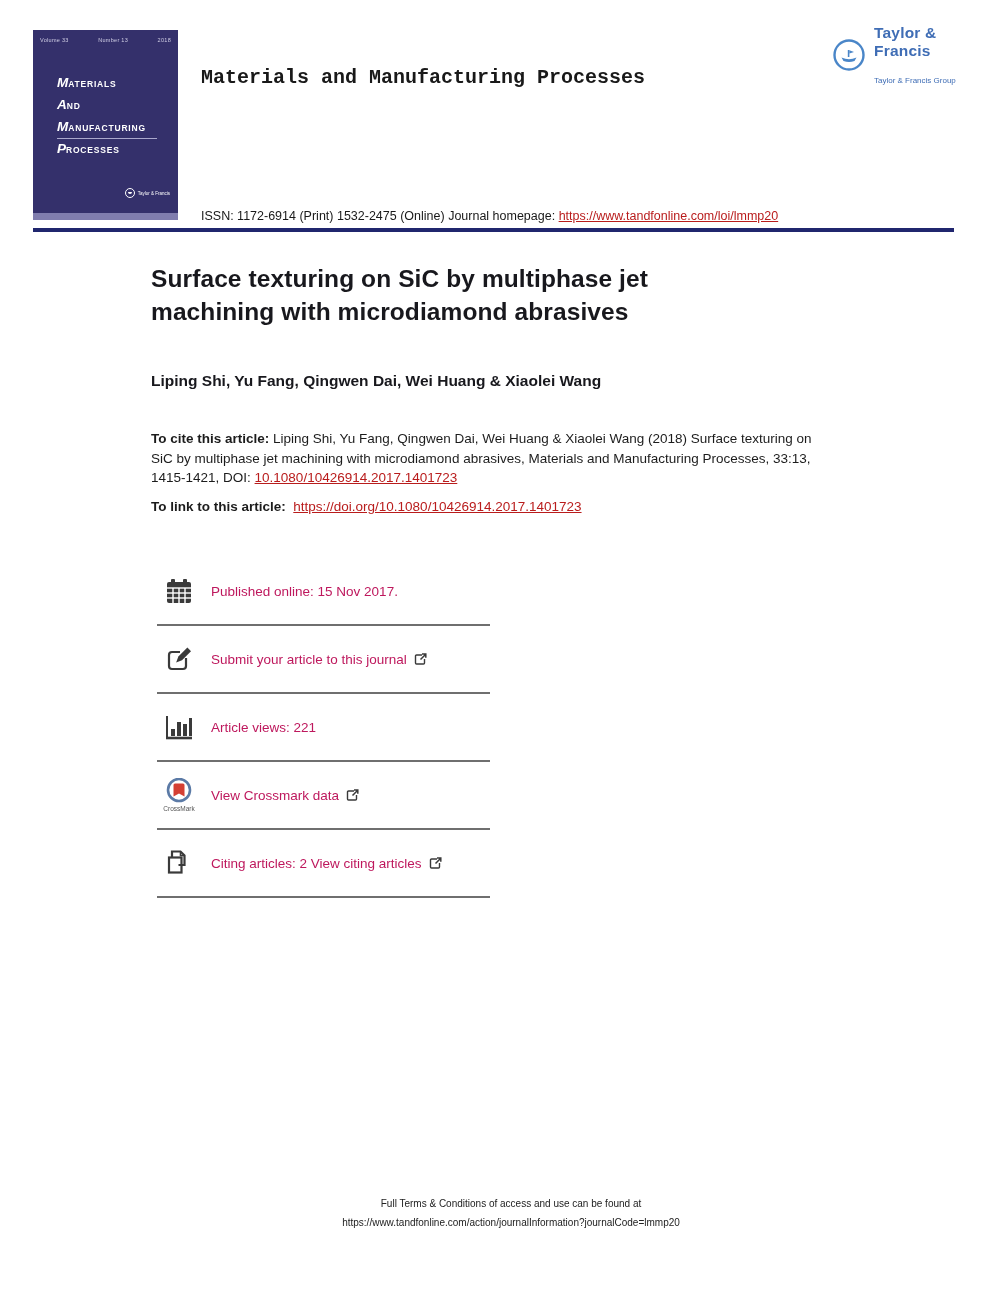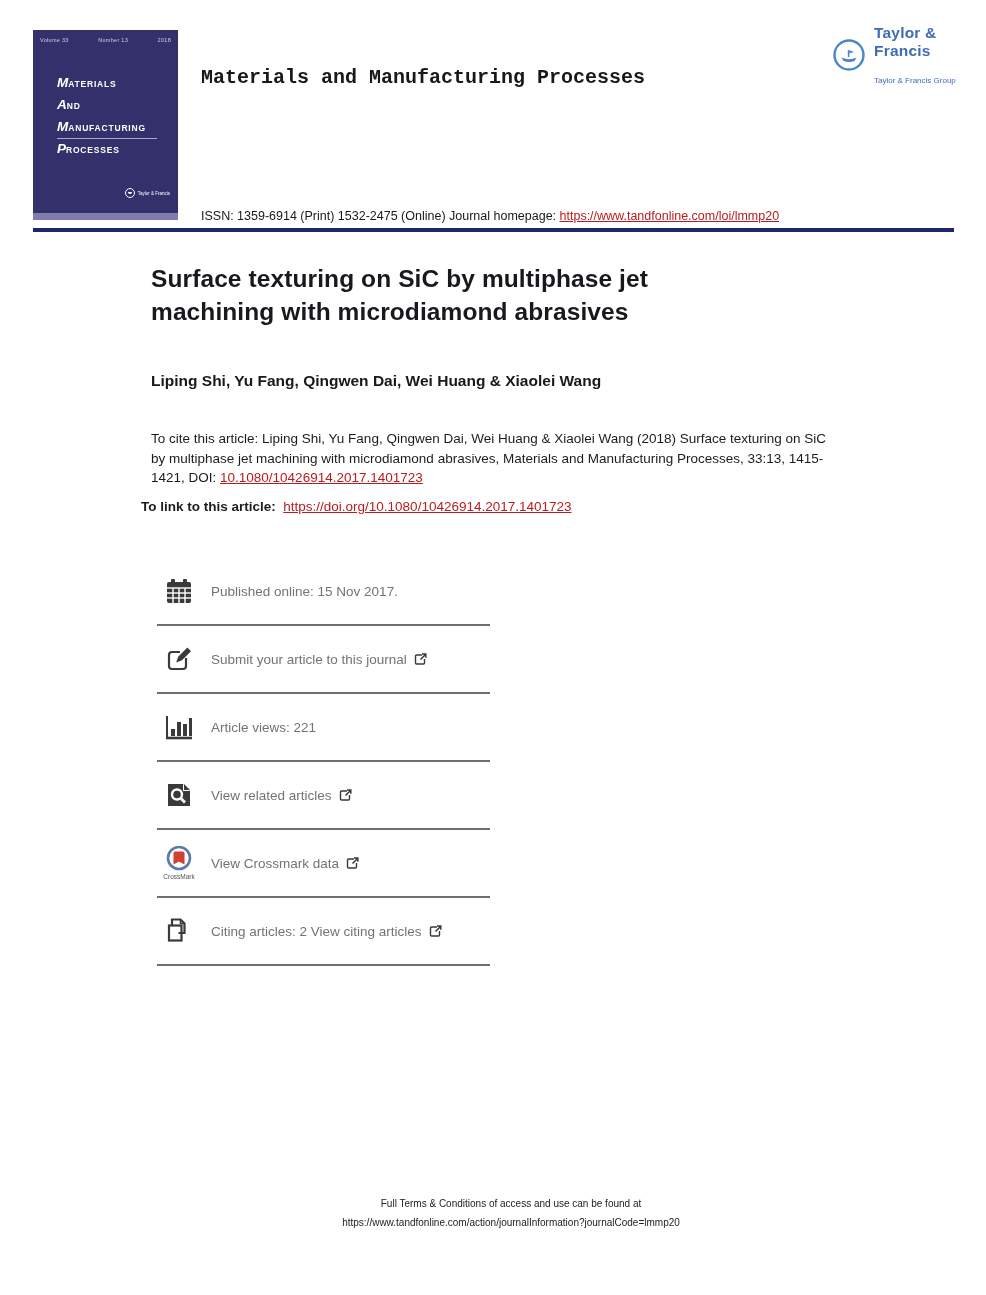--- a/index.html
+++ b/index.html
@@ -29,29 +29,29 @@
   
   .journal-title { position:absolute; left:201px; top:66px; font-size:20px; font-weight:bold; color:#191919;font-family:Liberation Mono, monospace; }
   .issn-line { position:absolute; left:201px; top:209px; font-size:12.5px; color:#191919; white-space:nowrap; }
   .issn-line a, .link-text { color:#b91c1c; text-decoration:underline; cursor:pointer; }
   .navy-rule { position:absolute; left:33px; top:228px; width:921px; height:4px; background:#20266e; }
 
   
   .article-title { position:absolute; left:151px; top:262px; font-size:24.5px; line-height:33px; font-weight:bold; color:#18181d; letter-spacing:.1px; }
   .authors { position:absolute; left:151px; top:372px; font-size:15.5px; font-weight:bold; color:#18181d; }
   .cite-block { position:absolute; left:151px; top:429px; width:676px; font-size:13.5px; line-height:19.5px; color:#1c1c1c; }
-  .cite-block .lbl { font-weight:normal; }
-  .link-block { position:absolute; left:141px; top:499px; font-size:13.5px; color:#1c1c1c; }
+  .cite-block .lbl { font-weight:bold; }
+  .link-block { position:absolute; left:151px; top:499px; font-size:13.5px; color:#1c1c1c; }
   .link-block .lbl { font-weight:bold; }
 
   
   .actions { position:absolute; left:157px; top:558px; width:333px; }
   .action-row { height:68px; display:flex; align-items:center; gap:15px; border-bottom:2px solid #6f6f6f; padding-left:5px; }
   .action-icon { width:34px; min-width:34px; display:flex; flex-direction:column; align-items:center; justify-content:center; }
-  .action-label { font-size:13.5px; color:#737373; display:flex; align-items:center; gap:7px; }
+  .action-label { font-size:13.5px; color:#be185d; display:flex; align-items:center; gap:7px; }
   .crossmark-caption { font-size:6.5px; color:#555; margin-top:1px; }
   .ext { display:inline-block; }
 
   
   .footer { position:absolute; left:0; right:0; top:1194px; text-align:center; font-size:10px; line-height:19px; color:#222;margin-left:36px; }
 
   svg { display:block; }
 </style>
 </head>
 <body>
@@ -88,21 +88,21 @@
       </svg>
     </span>
     <span class="brand-text">
       <div class="brand-name">Taylor &amp; Francis</div>
       <div class="brand-group">Taylor &amp; Francis Group</div>
     </span>
   </div>
 
   <div class="journal-title">Materials and Manufacturing Processes</div>
   <div class="issn-line">
-    <span>ISSN: 1359-6914 (Print) 1532-2475 (Online) Journal homepage: </span><a class="link-text">https://www.tandfonline.com/loi/lmmp20</a>
+    <span>ISSN: 1172-6914 (Print) 1532-2475 (Online) Journal homepage: </span><a class="link-text">https://www.tandfonline.com/loi/lmmp20</a>
   </div>
   <div class="navy-rule"></div>
 
   <div class="article-title">
     <div>Surface texturing on SiC by multiphase jet</div>
     <div>machining with microdiamond abrasives</div>
   </div>
   <div class="authors">Liping Shi, Yu Fang, Qingwen Dai, Wei Huang &amp; Xiaolei Wang</div>
 
   <div class="cite-block">
@@ -163,40 +163,20 @@
           <rect x="13" y="10" width="4" height="14" fill="#3a3a3a"></rect>
           <rect x="19" y="12" width="4" height="12" fill="#3a3a3a"></rect>
           <rect x="25" y="6" width="3" height="18" fill="#3a3a3a"></rect>
         </svg>
       </span>
       <span class="action-label">
           <span>Article views: 221</span>
         </span>
     </div>
 
-    <div class="action-row">
-      <span class="action-icon">
-        <svg width="30" height="30" viewBox="0 0 30 30">
-          <path d="M4 4 h15 l7 7 v15 h-22 Z" fill="#3a3a3a"></path>
-          <path d="M19 4 l7 7 h-7 Z" fill="#ffffff"></path>
-          <path d="M19.5 4.5 l6 6 h-6 Z" fill="#3a3a3a" transform="translate(0.5,-0.5)"></path>
-          <circle cx="13" cy="14.5" r="5" fill="none" stroke="#ffffff" stroke-width="2.4"></circle>
-          <line x1="16.5" y1="18" x2="21" y2="22.5" stroke="#ffffff" stroke-width="2.8"></line>
-        </svg>
-      </span>
-      <span class="action-label">
-        <span>View related articles</span>
-        <span class="ext">
-          <svg width="13" height="13" viewBox="0 0 13 13" fill="none" stroke="#3a3a3a" stroke-width="1.4">
-            <path d="M8 2 H2.5 a1 1 0 0 0 -1 1 v7 a1 1 0 0 0 1 1 h7 a1 1 0 0 0 1 -1 V6"></path>
-            <path d="M6.5 6.5 L11.5 1.5 M8 1 h3.8 v3.8" stroke-width="1.5"></path>
-          </svg>
-        </span>
-      </span>
-    </div>
 
     <div class="action-row">
       <span class="action-icon">
         <svg width="30" height="26" viewBox="0 0 30 26">
           <circle cx="15" cy="12" r="11" fill="#ffffff" stroke="#5b7aa6" stroke-width="2.6"></circle>
           <path d="M11 5.5 h8 a1.5 1.5 0 0 1 1.5 1.5 v11.5 l-5.5 -3 -5.5 3 V7 a1.5 1.5 0 0 1 1.5 -1.5 Z" fill="#d43f33"></path>
         </svg>
         <span class="crossmark-caption">CrossMark</span>
       </span>
       <span class="action-label">

